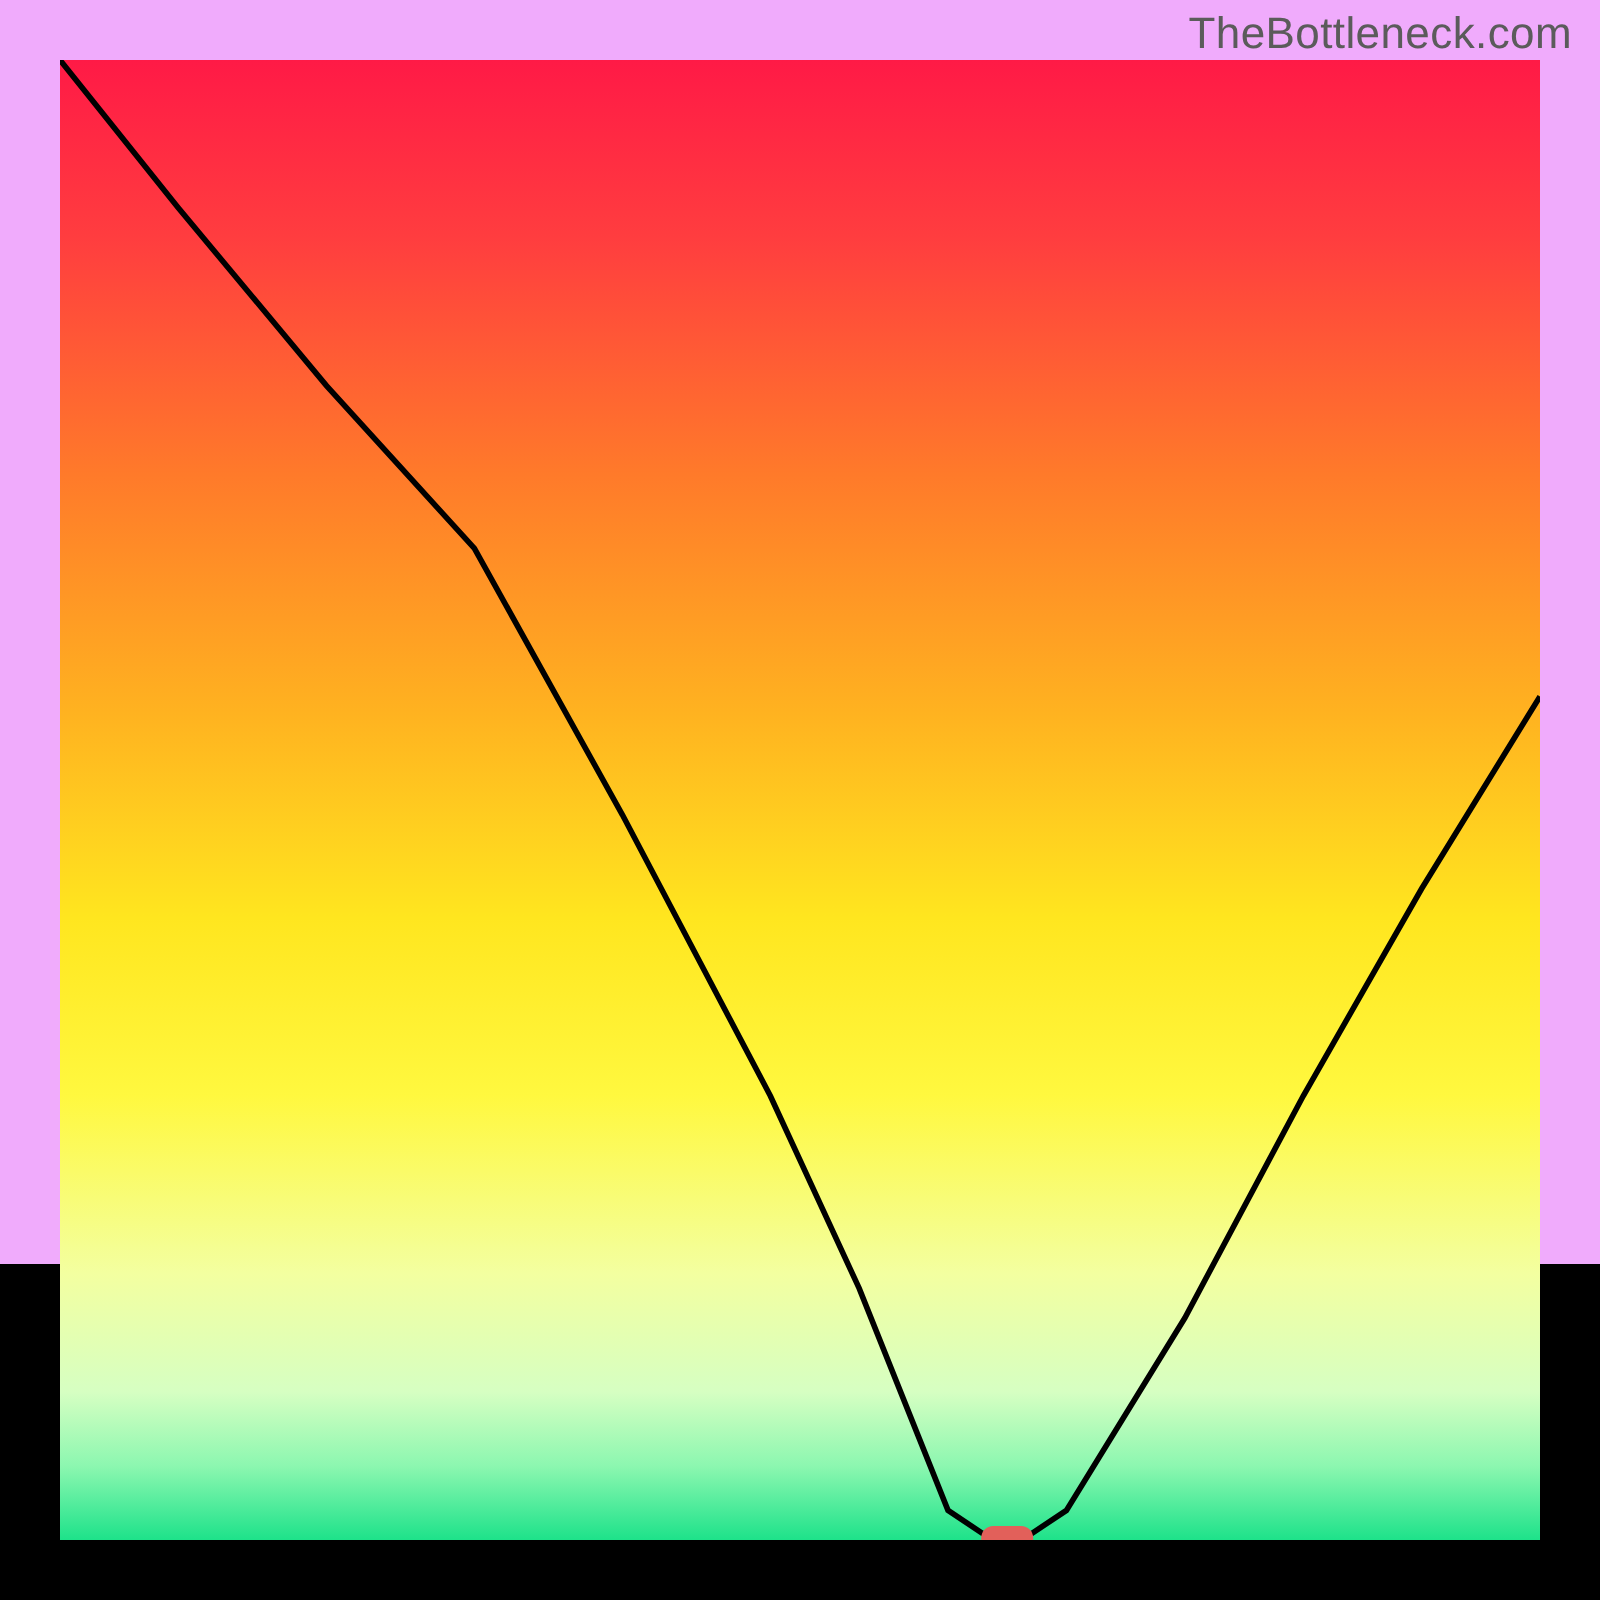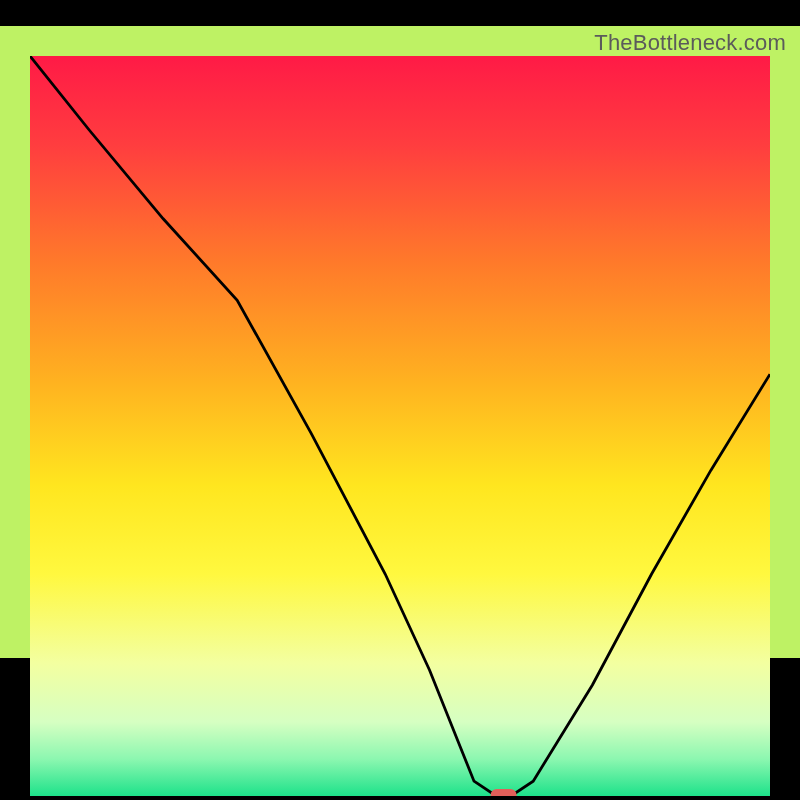--- a/index.html
+++ b/index.html
@@ -8,22 +8,21 @@
     width: 800px;
     height: 800px;
     background: #000;
     overflow: hidden;
     font-family: Arial, Helvetica, sans-serif;
   }
   .frame {
     position: relative;
     width: 800px;
     height: 632px;
-    background: #bef264;
-    margin-top: 26px;
+    background: #f0abfc;
   }
   .watermark {
     position: absolute;
     top: 4px;
     right: 14px;
     color: #5b5b5b;
     font-size: 22px;
     font-weight: 500;
     letter-spacing: 0.2px;
     z-index: 5;

